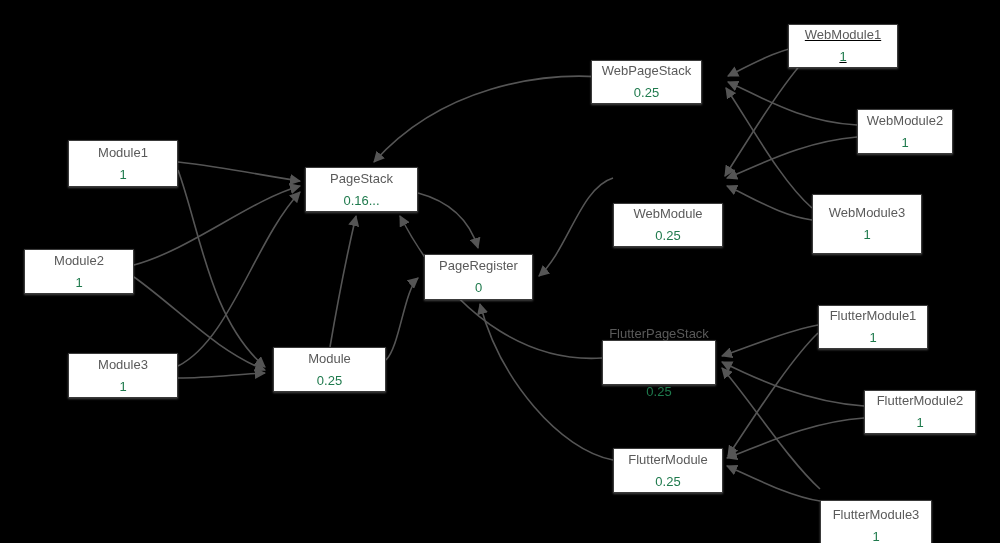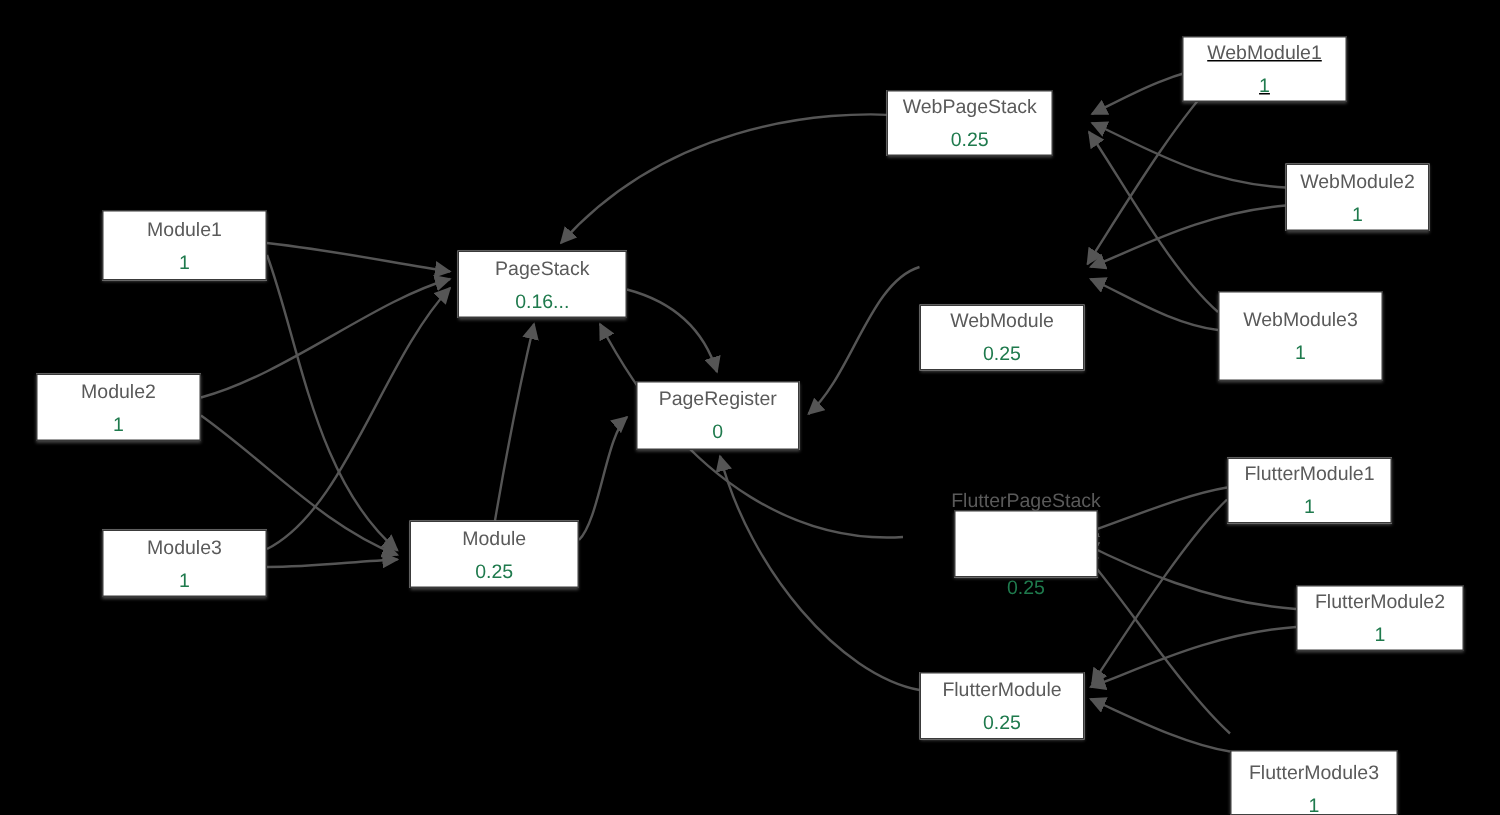--- a/index.html
+++ b/index.html
@@ -126,21 +126,21 @@
         <div class="node-value">1</div>
       </div>
       <div class="node" style="left: 857px; top: 109px; width: 96px; height: 45px;">
         <div class="node-label">WebModule2</div>
         <div class="node-value">1</div>
       </div>
       <div class="node" style="left: 812px; top: 194px; width: 110px; height: 60px;">
         <div class="node-label">WebModule3</div>
         <div class="node-value">1</div>
       </div>
-      <div class="node" style="left: 636px; top: 340px; width: 96px; height: 45px; gap: 36px;">
+      <div class="node" style="left: 602px; top: 340px; width: 114px; height: 45px; gap: 36px;">
         <div class="node-label">FlutterPageStack</div>
         <div class="node-value">0.25</div>
       </div>
       <div class="node" style="left: 613px; top: 448px; width: 110px; height: 45px; align-items: center;">
         <div class="node-label">FlutterModule</div>
         <div class="node-value">0.25</div>
       </div>
       <div class="node" style="left: 818px; top: 305px; width: 110px; height: 44px;">
         <div class="node-label">FlutterModule1</div>
         <div class="node-value">1</div>

